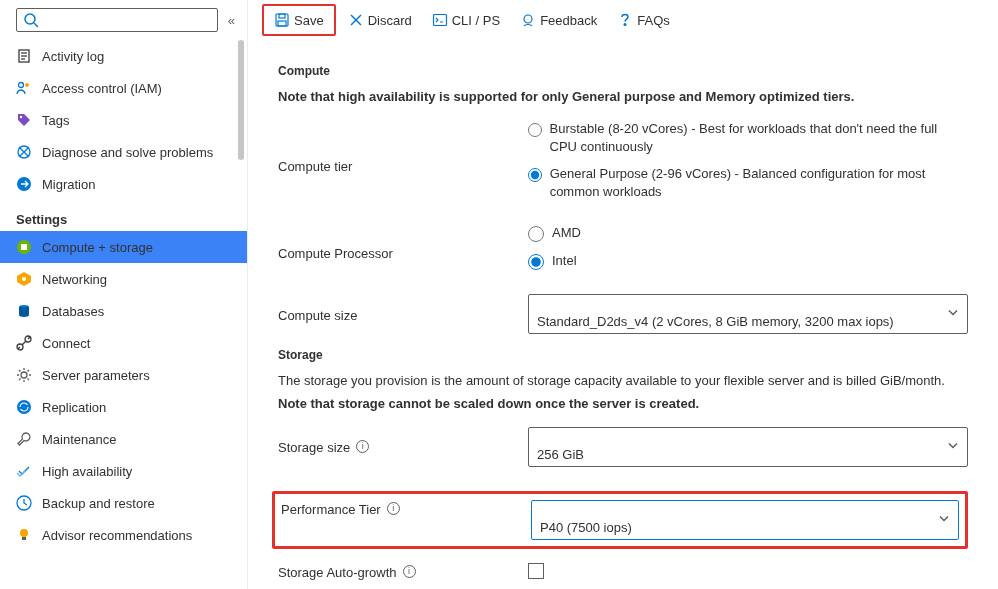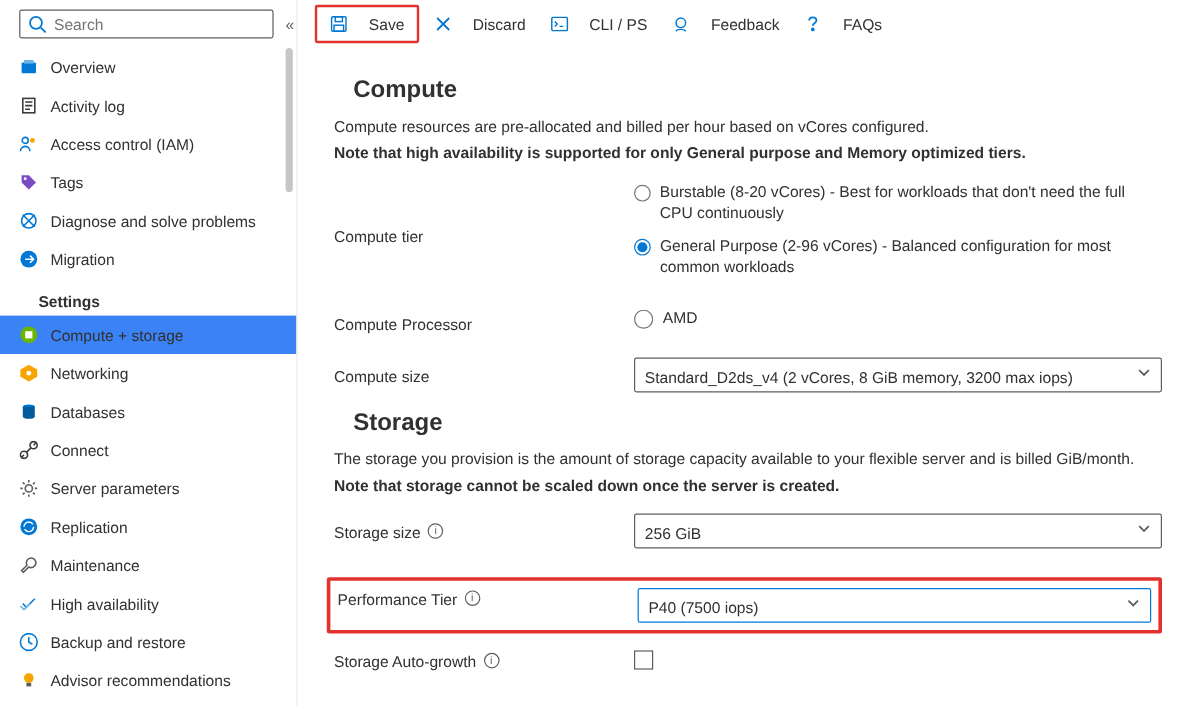--- a/index.html
+++ b/index.html
@@ -35,64 +35,64 @@
   .searchbox input {
     border: none; outline: none; flex: 1; font-size: 13px;
   }
   .collapse {
     margin-left: 10px; color: #605e5c; cursor: pointer;
   }
   .sb-scroll { position:absolute; right:0; top:0; bottom:0; width:12px; }
   .sb-track { width:6px; margin:40px auto 0; height:520px; background:transparent; position:relative;}
   .sb-thumb { position:absolute; top:0; width:6px; height:120px; background:#c8c6c4; border-radius:3px;}
   .nav-section-label {
-    font-weight: 600; padding: 12px 32px 4px; color:#323130;
+    font-weight: 600; padding: 12px 16px 4px; color:#323130;
   }
   .nav-item {
     display: flex; align-items: center; gap: 10px;
     padding: 8px 16px;
     cursor: pointer;
     color: #323130;
   }
   .nav-item.active { background:#3b82f6; }
   .nav-icon { width:16px; height:16px; display:flex; align-items:center; justify-content:center; }
   .nav-icon svg { width:16px; height:16px; }
 
   .main {
     flex: 1; height:100%; overflow-y:auto; position:relative;
   }
   .toolbar {
     display:flex; align-items:center; gap:4px;
     padding: 6px 14px; border-bottom: none;
     height: 40px;
   }
   .tb-btn {
-    display:flex; align-items:center; gap:17px;
+    display:flex; align-items:center; gap:4px;
     padding: 4px 8px; cursor:pointer; color:#323130;
     border-radius:2px;
   }
   .tb-btn .tb-icon { color:#0078d4; display:flex; }
   .highlight-save {
     border: 2px solid #e3322e; border-radius:2px; padding:2px;
   }
   .highlight-save .tb-btn { margin:0; }
 
   .content { padding: 10px 30px 30px 30px; }
-  h2.section { font-size:20px; font-weight:600; margin: 14px 16px 10px; }
+  h2.section { font-size:12px; font-weight:600; margin: 14px 0 10px; }
   .desc { color:#323130; margin-bottom:4px; line-height:1.4; }
   .desc strong { font-weight:700; }
   .field-row { display:flex; margin: 14px 0; align-items: center; }
   .field-label { width: 250px; padding-top:2px; display:flex; align-items:flex-start; gap:6px; }
   .field-control { flex:1; max-width:450px; }
   .radio-row { display:flex; align-items:flex-start; gap:8px; margin-bottom:10px; }
   .radio-row input[type=radio] { margin-top:2px; accent-color:#0078d4; width:16px; height:16px; }
   .radio-row label { line-height:1.35; }
   .select {
     width:100%; border:1px solid #605e5c; border-radius:2px;
-    padding:8px 26px 4px 8px; background:#fff; position:relative;
+    padding:19px 26px 4px 8px; background:#fff; position:relative;
   }
   .select .arrow { position:absolute; right:8px; top:50%; transform:translateY(-50%); color:#605e5c;}
   .info-icon { width:13px; height:13px; border:1px solid #605e5c; border-radius:50%; display:inline-flex; align-items:center; justify-content:center; font-size:9px; color:#605e5c; line-height:1;}
   .highlight-row {
     border:3px solid #e3322e; padding:6px 6px 6px 0; margin-left:-6px; border-radius:2px;
     display:flex;
     margin-top:24px;
   }
   .highlight-row .field-label{ width:256px; padding-left:6px;}
   .checkbox { width:16px; height:16px; border:1px solid #605e5c; }
@@ -102,35 +102,25 @@
 
 <div class="sidebar">
   <div class="searchbar-row">
     <div class="searchbox">
       <span class="nav-icon">
         <svg viewBox="0 0 16 16" fill="none" stroke="#0078d4" stroke-width="1.5">
             <circle cx="7" cy="7" r="5"></circle>
             <line x1="11" y1="11" x2="15" y2="15"></line>
           </svg>
       </span>
-      <input type="text" placeholder="Search" style="">
     </div>
     <span class="collapse">«</span>
   </div>
 
   <div id="nav-top">
-      <div class="nav-item">
-        <span class="nav-icon">
-          <svg viewBox="0 0 16 16">
-            <rect x="2" y="4" width="12" height="9" rx="1" fill="#0078d4"></rect>
-            <rect x="4" y="2" width="8" height="3" fill="#69b4e6"></rect>
-          </svg>
-        </span>
-        <span>Overview</span>
-      </div>
       <div class="nav-item">
         <span class="nav-icon">
           <svg viewBox="0 0 16 16" fill="none" stroke="#3b3a39" stroke-width="1.3">
             <rect x="3" y="2" width="10" height="12"></rect>
             <line x1="5" y1="5" x2="11" y2="5"></line>
             <line x1="5" y1="8" x2="11" y2="8"></line>
             <line x1="5" y1="11" x2="9" y2="11"></line>
           </svg>
         </span>
         <span>Activity log</span>
@@ -321,21 +311,20 @@
             <path d="M5 5c0-1.5 1.3-2.5 3-2.5S11 3.5 11 5c0 1.2-.8 1.8-1.6 2.4C8.6 8 8 8.5 8 9.5"></path>
             <circle cx="8" cy="12.5" r="0.8" fill="#0078d4"></circle>
           </svg>
       </span>
       <span>FAQs</span>
     </span>
   </div>
 
   <div class="content">
     <h2 class="section">Compute</h2>
-    <p class="desc">Compute resources are pre-allocated and billed per hour based on vCores configured.</p>
     <p class="desc"><strong>Note that high availability is supported for only General purpose and Memory optimized tiers.</strong></p>
 
     <div class="field-row">
       <div class="field-label">
           <span>Compute tier</span>
         </div>
       <div class="field-control" id="tier-radios">
           <div class="radio-row">
             <input type="radio" name="compute-tier" style="">
             <label>Burstable (8-20 vCores) - Best for workloads that don't need the full CPU continuously</label>
@@ -349,20 +338,24 @@
 
     <div class="field-row">
       <div class="field-label">
           <span>Compute Processor</span>
         </div>
       <div class="field-control" id="proc-radios">
           <div class="radio-row">
             <input type="radio" name="compute-processor" style="">
             <label>AMD</label>
           </div>
+          <div class="radio-row">
+            <input type="radio" name="compute-processor" checked="" style="">
+            <label>Intel</label>
+          </div>
         </div>
     </div>
 
     <div class="field-row">
       <div class="field-label">
           <span>Compute size</span>
         </div>
       <div class="field-control">
         <div class="select">
           <span>Standard_D2ds_v4 (2 vCores, 8 GiB memory, 3200 max iops)</span>

